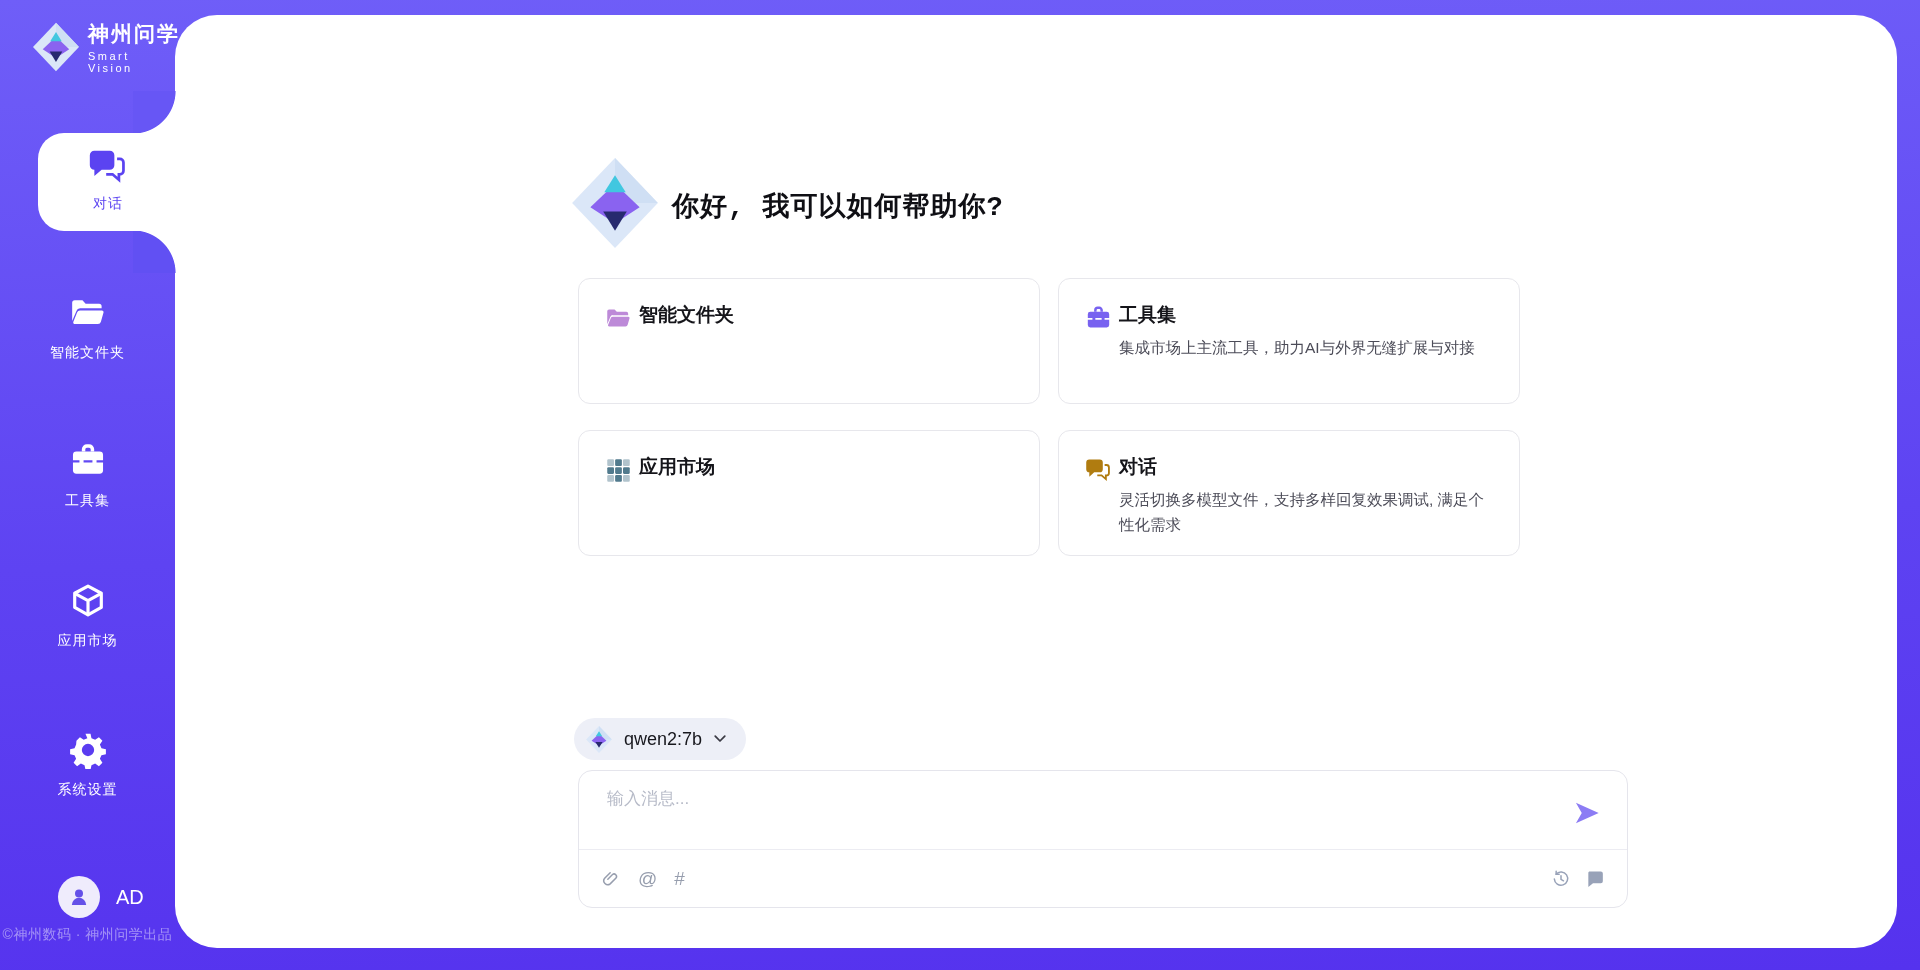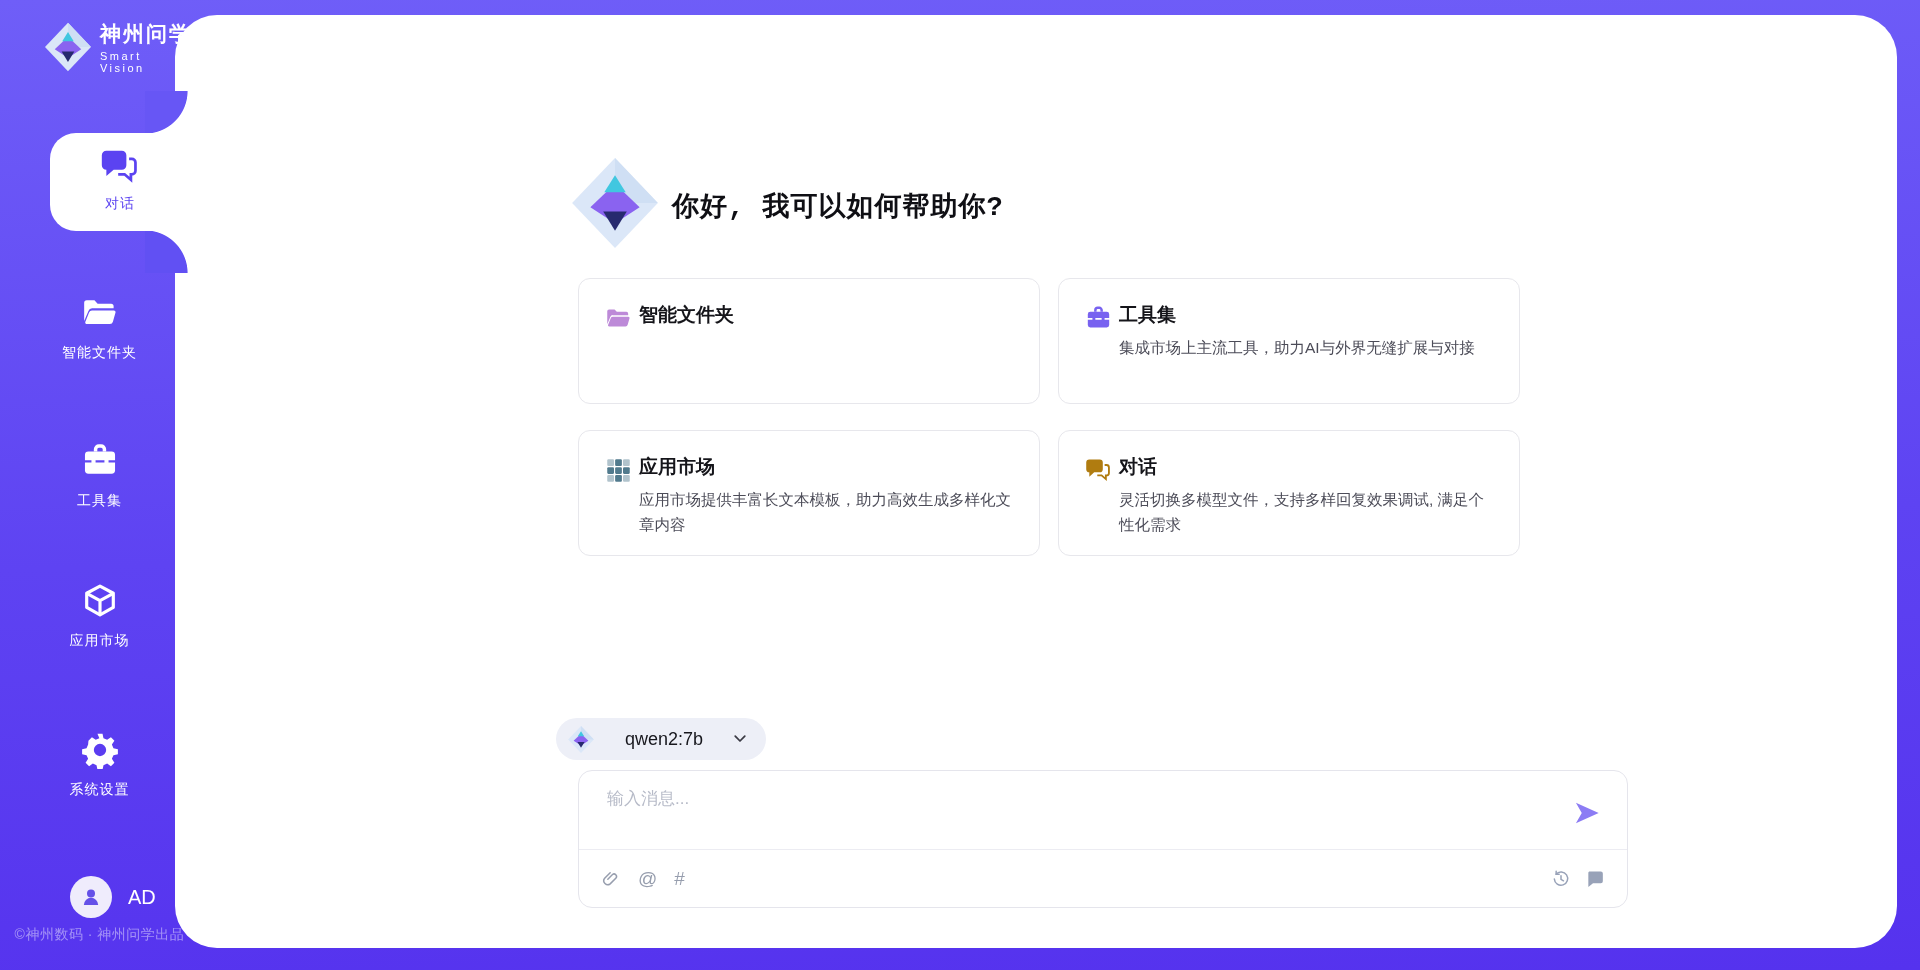--- a/index.html
+++ b/index.html
@@ -6,21 +6,21 @@
   html,body { width:1920px; height:970px; overflow:hidden;
     font-family:"Liberation Sans","DejaVu Sans",sans-serif; }
   .page { position:relative; width:1920px; height:970px;
     background:linear-gradient(178deg,#6f5ef8 0%,#5e43f2 55%,#5532ee 100%); }
 
   
   .panel { position:absolute; left:175px; top:15px; width:1722px; height:933px;
     background:#ffffff; border-radius:42px; }
 
   
-  .sidebar { position:absolute; left:12px; top:0; width:175px; height:724px; color:#fff; }
+  .sidebar { position:absolute; left:0; top:0; width:175px; height:724px; color:#fff; }
   .brand { position:absolute; left:33px; top:20px; display:flex; align-items:center; }
   .brand svg { width:46px; height:50px; }
   .brand-text { margin-left:9px; }
   .brand-title { font-size:21px; font-weight:bold; letter-spacing:2px; white-space:nowrap; }
   .brand-sub { font-size:11px; letter-spacing:2.5px; margin-top:2px; }
 
   .nav-item { position:absolute; left:0; width:175px; text-align:center; cursor:pointer; }
   .nav-item svg { width:38px; height:38px; color:#fff; }
   .nav-label { display:block; margin-top:8px; font-size:14px; letter-spacing:1px; color:#fff; }
 
@@ -54,22 +54,22 @@
   .card-icon svg { width:27px; height:27px; }
   .card-title { position:absolute; left:60px; top:23px; font-size:19px; font-weight:bold; color:#15151a; }
   .card-desc { position:absolute; left:60px; top:56px; width:378px; font-size:15.5px;
     line-height:25px; color:#4c4c58; }
   .ic-folder { color:#bd8ad8; }
   .ic-toolset { color:#7862f0; }
   .ic-market { color:#517a8d; }
   .ic-chat-gold { color:#b07c10; }
 
   
-  .model-pill { position:absolute; left:556px; top:718px; height:42px; display:inline-flex;
-    align-items:center; padding:0 18px 0 12px; background:#edeff7; border-radius:21px; cursor:pointer;gap:19px; }
+  .model-pill { position:absolute; left:574px; top:718px; height:42px; display:inline-flex;
+    align-items:center; padding:0 18px 0 12px; background:#edeff7; border-radius:21px; cursor:pointer; }
   .model-pill svg.logo { width:26px; height:27px; }
   .model-name { margin:0 10px 0 12px; font-size:18px; color:#17171d; }
   .model-pill svg.chev { width:16px; height:16px; color:#3a3a44; }
 
   
   .composer { position:absolute; left:578px; top:770px; width:1050px; height:138px;
     background:#fff; border:1px solid #e5e5ec; border-radius:14px; }
   .composer textarea { position:absolute; left:28px; top:16px; width:820px; height:56px;
     border:none; outline:none; resize:none; font-size:17px; color:#2a2a33;
     font-family:"Liberation Sans","DejaVu Sans",sans-serif; background:transparent; }
@@ -241,21 +241,20 @@
     <div class="card-title">工具集</div>
     <div class="card-desc">集成市场上主流工具，助力AI与外界无缝扩展与对接</div>
   </div>
 
   <div class="card" style="left:578px; top:430px">
     <span class="card-icon ic-market">
       <svg viewBox="0 0 24 24">
           <use href="#icon-grid"></use>
         </svg></span>
     <div class="card-title">应用市场</div>
-    <div class="card-desc">应用市场提供丰富长文本模板，助力高效生成多样化文章内容</div>
   </div>
 
   <div class="card" style="left:1058px; top:430px">
     <span class="card-icon ic-chat-gold">
       <svg viewBox="0 0 44 40">
           <use href="#icon-chat"></use>
         </svg></span>
     <div class="card-title">对话</div>
     <div class="card-desc">灵活切换多模型文件，支持多样回复效果调试, 满足个性化需求</div>
   </div>

